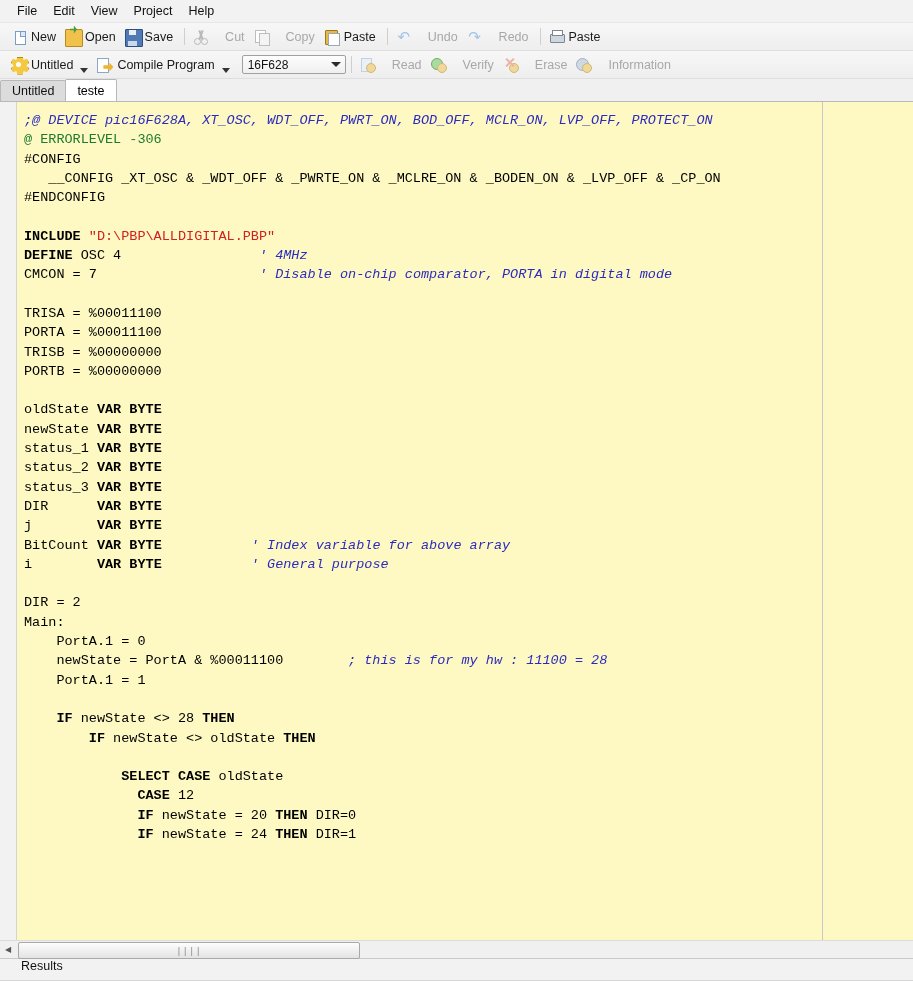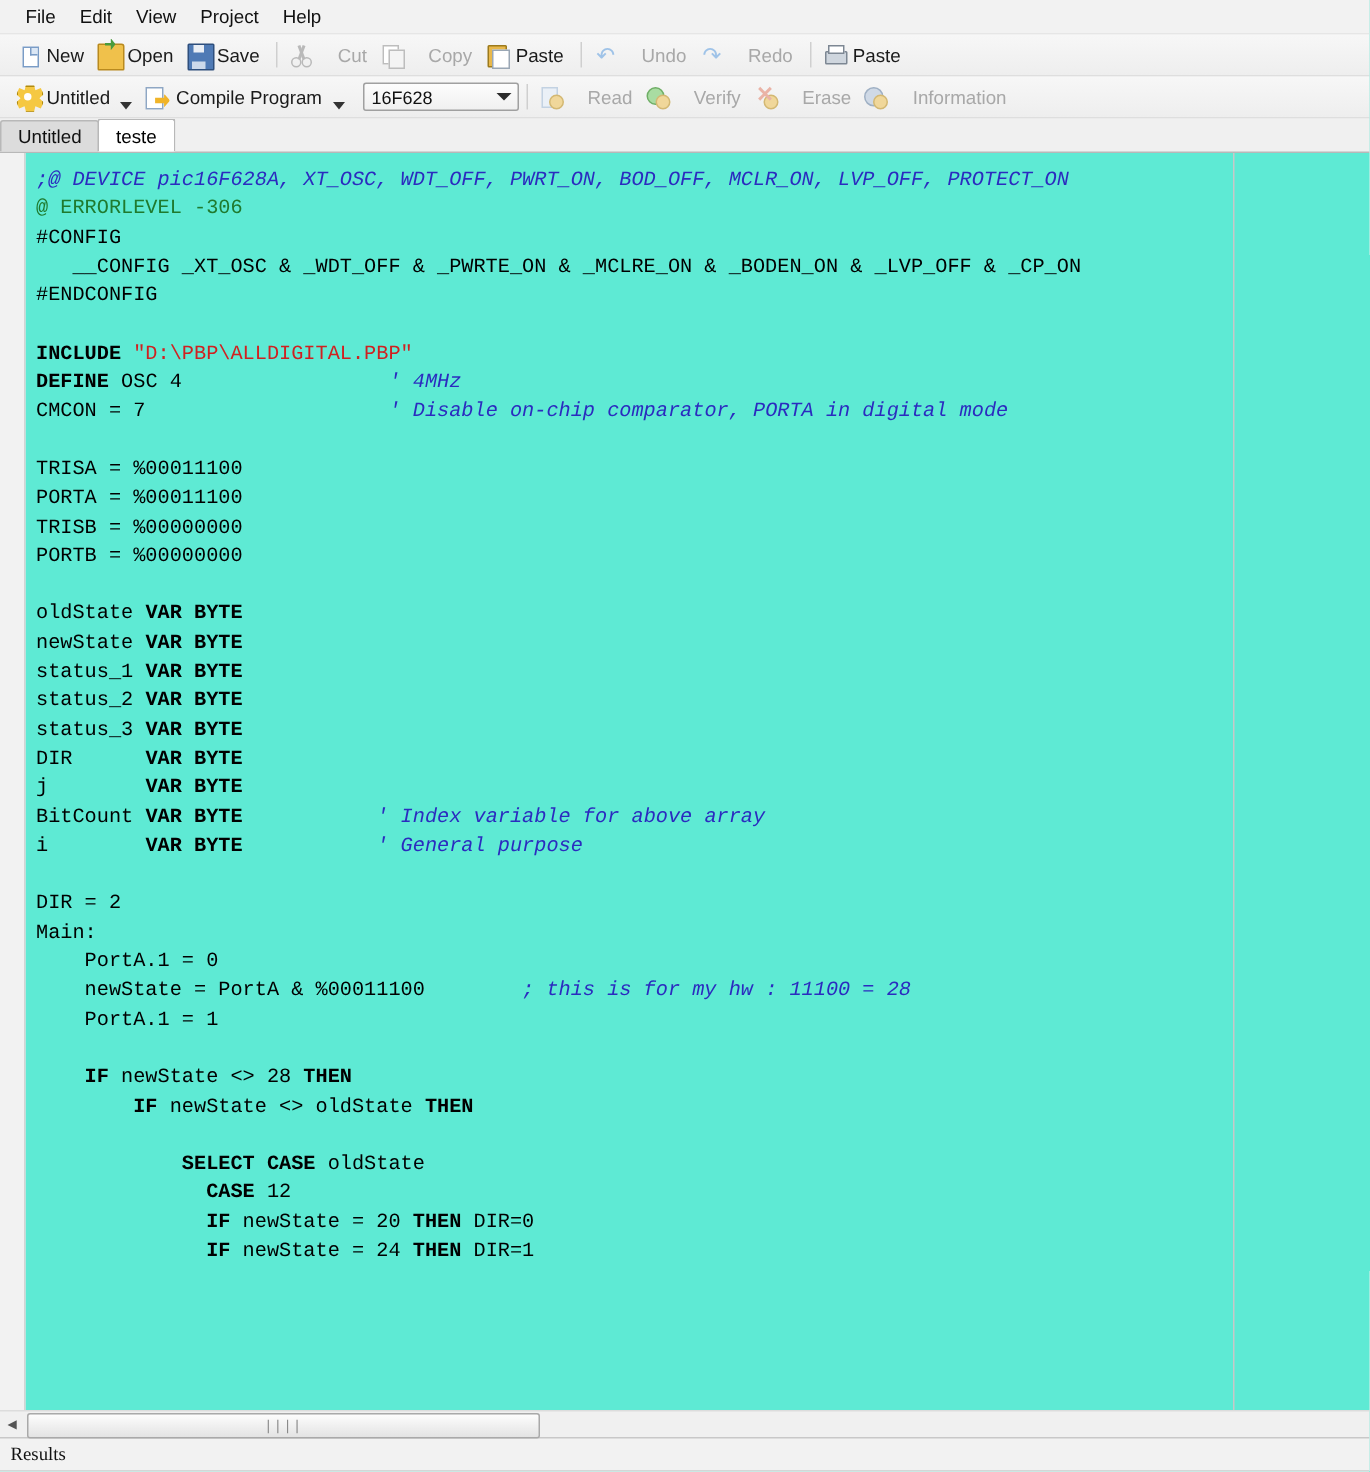--- a/index.html
+++ b/index.html
@@ -110,21 +110,21 @@
     height:21px;box-sizing:border-box;display:flex;align-items:center;
     padding:0 11px;font-size:12.5px;color:#111;
     border:1px solid #b8b8b8;border-bottom:none;
     background:#dcdcdc;
     border-radius:2px 2px 0 0;
     margin-right:-1px;
   }
   .tab.active{background:#ffffff;height:22px;color:#000;border-color:#b8b8b8;position:relative;z-index:2;margin-top:13px;}
 
   
-  .editorwrap{flex:1 1 auto;position:relative;background:#5eead4;overflow:hidden;}
+  .editorwrap{flex:1 1 auto;position:relative;background:#fef9c3;overflow:hidden;}
   .gutter{position:absolute;left:0;top:0;bottom:0;width:16px;background:#f2f2f2;border-right:1px solid #d4d4d4;}
   .marginline{position:absolute;top:0;bottom:0;left:822px;width:1px;background:#c8c8c8;}
   .code{
     position:absolute;left:17px;top:0;right:0;bottom:0;
     font-family:"Liberation Mono","DejaVu Sans Mono",monospace;
     font-size:13.5px;line-height:19.3px;
     white-space:pre;
     padding-top:9px;
     color:#000;
     overflow:hidden;
@@ -146,24 +146,24 @@
   .sb-thumb{
     position:absolute;left:2px;top:0;width:340px;height:15px;
     background:linear-gradient(to bottom,#fdfdfd,#e3e3e3);
     border:1px solid #a9a9a9;border-radius:2px;
     display:flex;align-items:center;justify-content:center;
   }
   .sb-grip{font-size:9px;color:#8a8a8a;letter-spacing:1px;font-family:"DejaVu Sans Mono",monospace;}
 
   
   .results-hdr{
-    height:21px;flex:0 0 auto;display:flex;align-items:center;
-    padding-left:7px;background:#f2f2f2;
+    height:21px;flex:0 0 auto;display:flex;
+    padding-left:21px;background:#f2f2f2;
     border-top:1px solid #c8c8c8;border-bottom:1px solid #d6d6d6;
-    font-size:12.5px;color:#111;font-family:Liberation Serif, serif;
+    font-size:12.5px;color:#111;
   }
   .results-body{
     flex:0 0 auto;height:72px;background:#ffffff;
     padding:5px 0 0 4px;box-sizing:border-box;overflow:hidden;
   }
   .results-body .rline{font-size:12.5px;line-height:20px;color:#111;white-space:pre;}
 </style>
 </head>
 <body>
 

